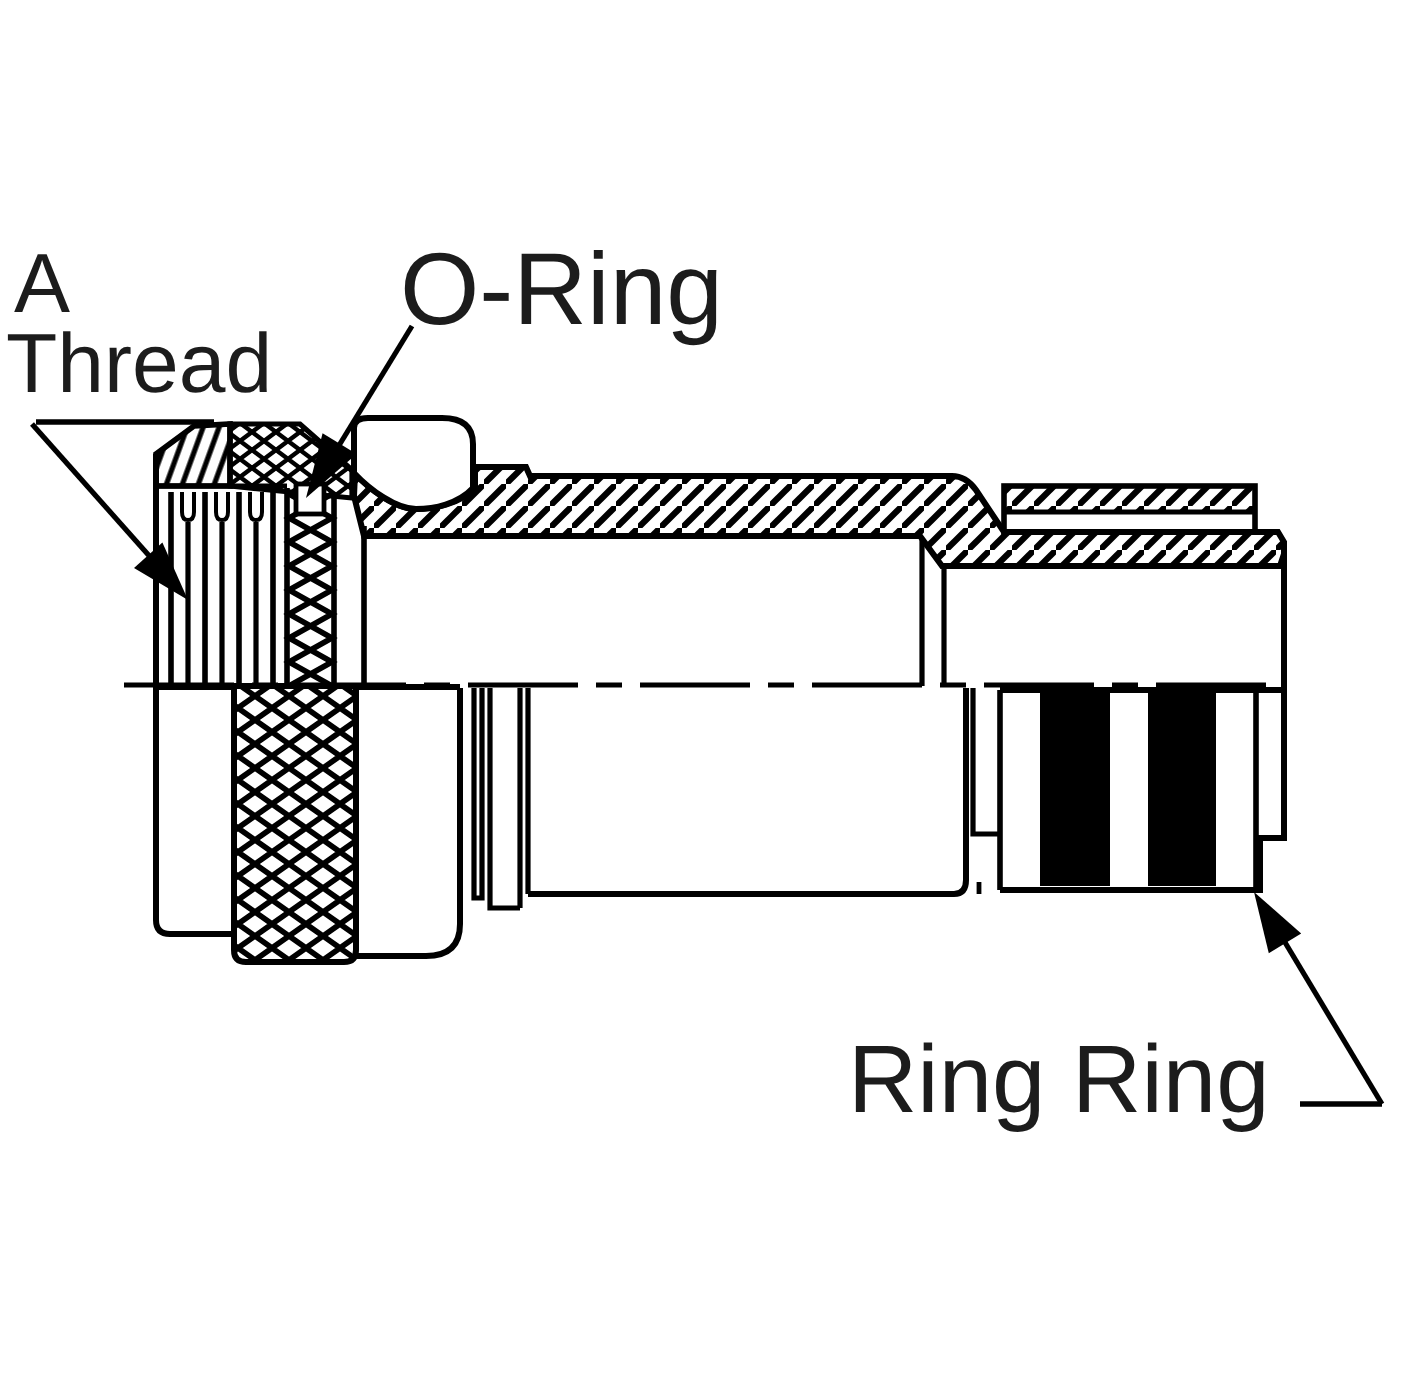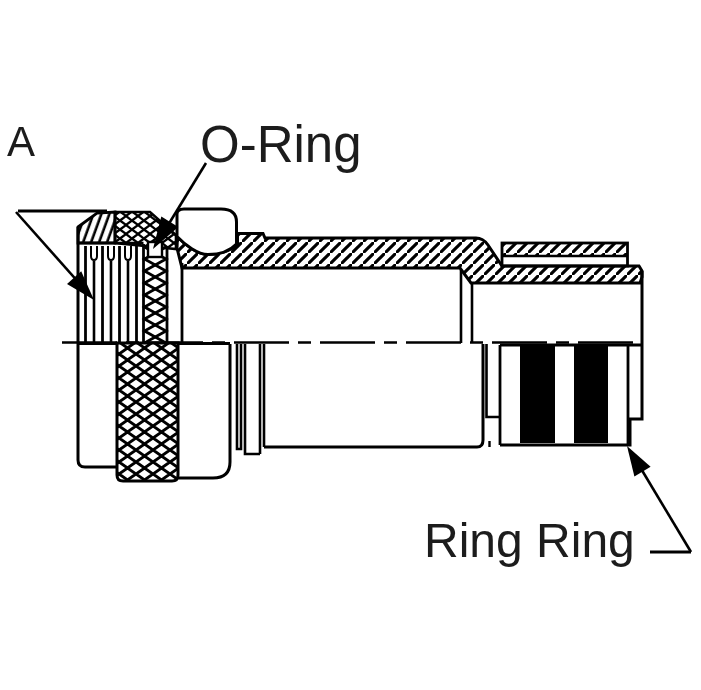--- a/index.html
+++ b/index.html
@@ -138,15 +138,16 @@
     </g>
 
     <g stroke="#000" fill="#000">
       <line x1="650" y1="552" x2="691" y2="552" stroke-width="2.8"></line>
       <line x1="691" y1="552" x2="637" y2="462" stroke-width="2.6"></line>
       <polygon points="627,446 650.6,466.8 634.4,476.6" stroke="none"></polygon>
     </g>
   </svg>
 
   <div class="lbl" id="lbl-a">A</div>
+  <div class="lbl" id="lbl-thread">Thread</div>
   <div class="lbl" id="lbl-oring">O-Ring</div>
   <div class="lbl" id="lbl-crimp">Ring Ring</div>
 </div>
 
 </body></html>

